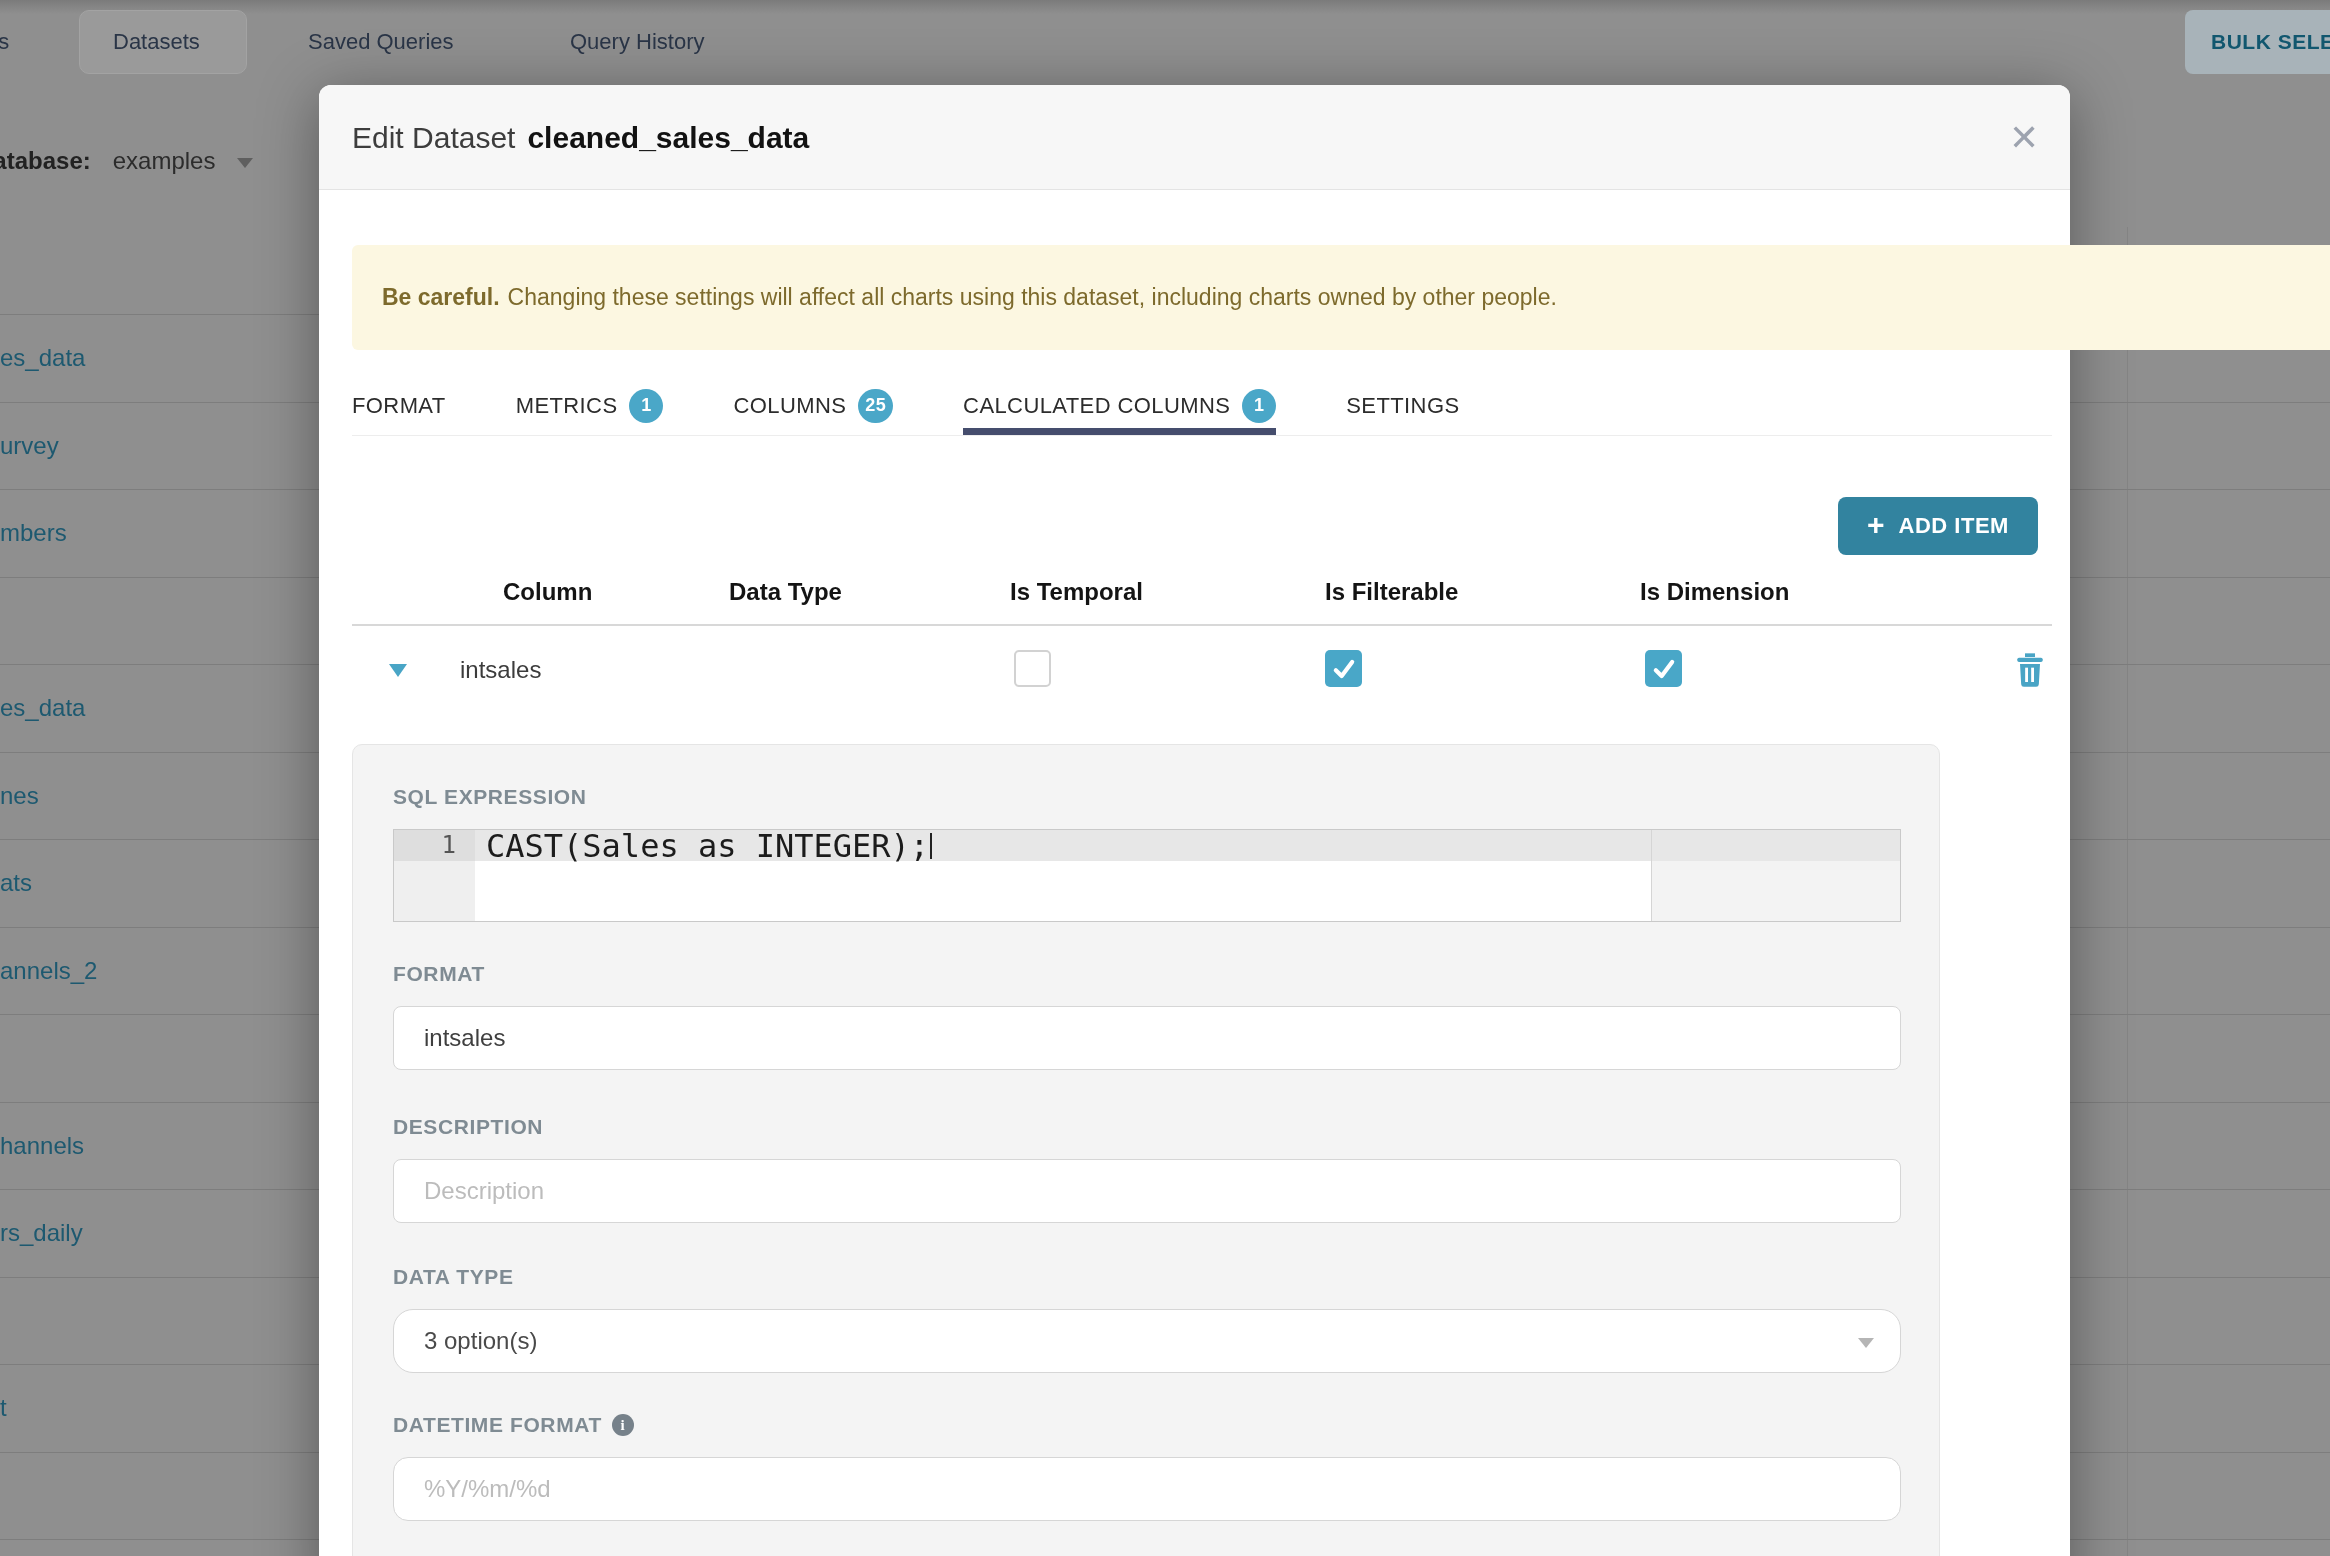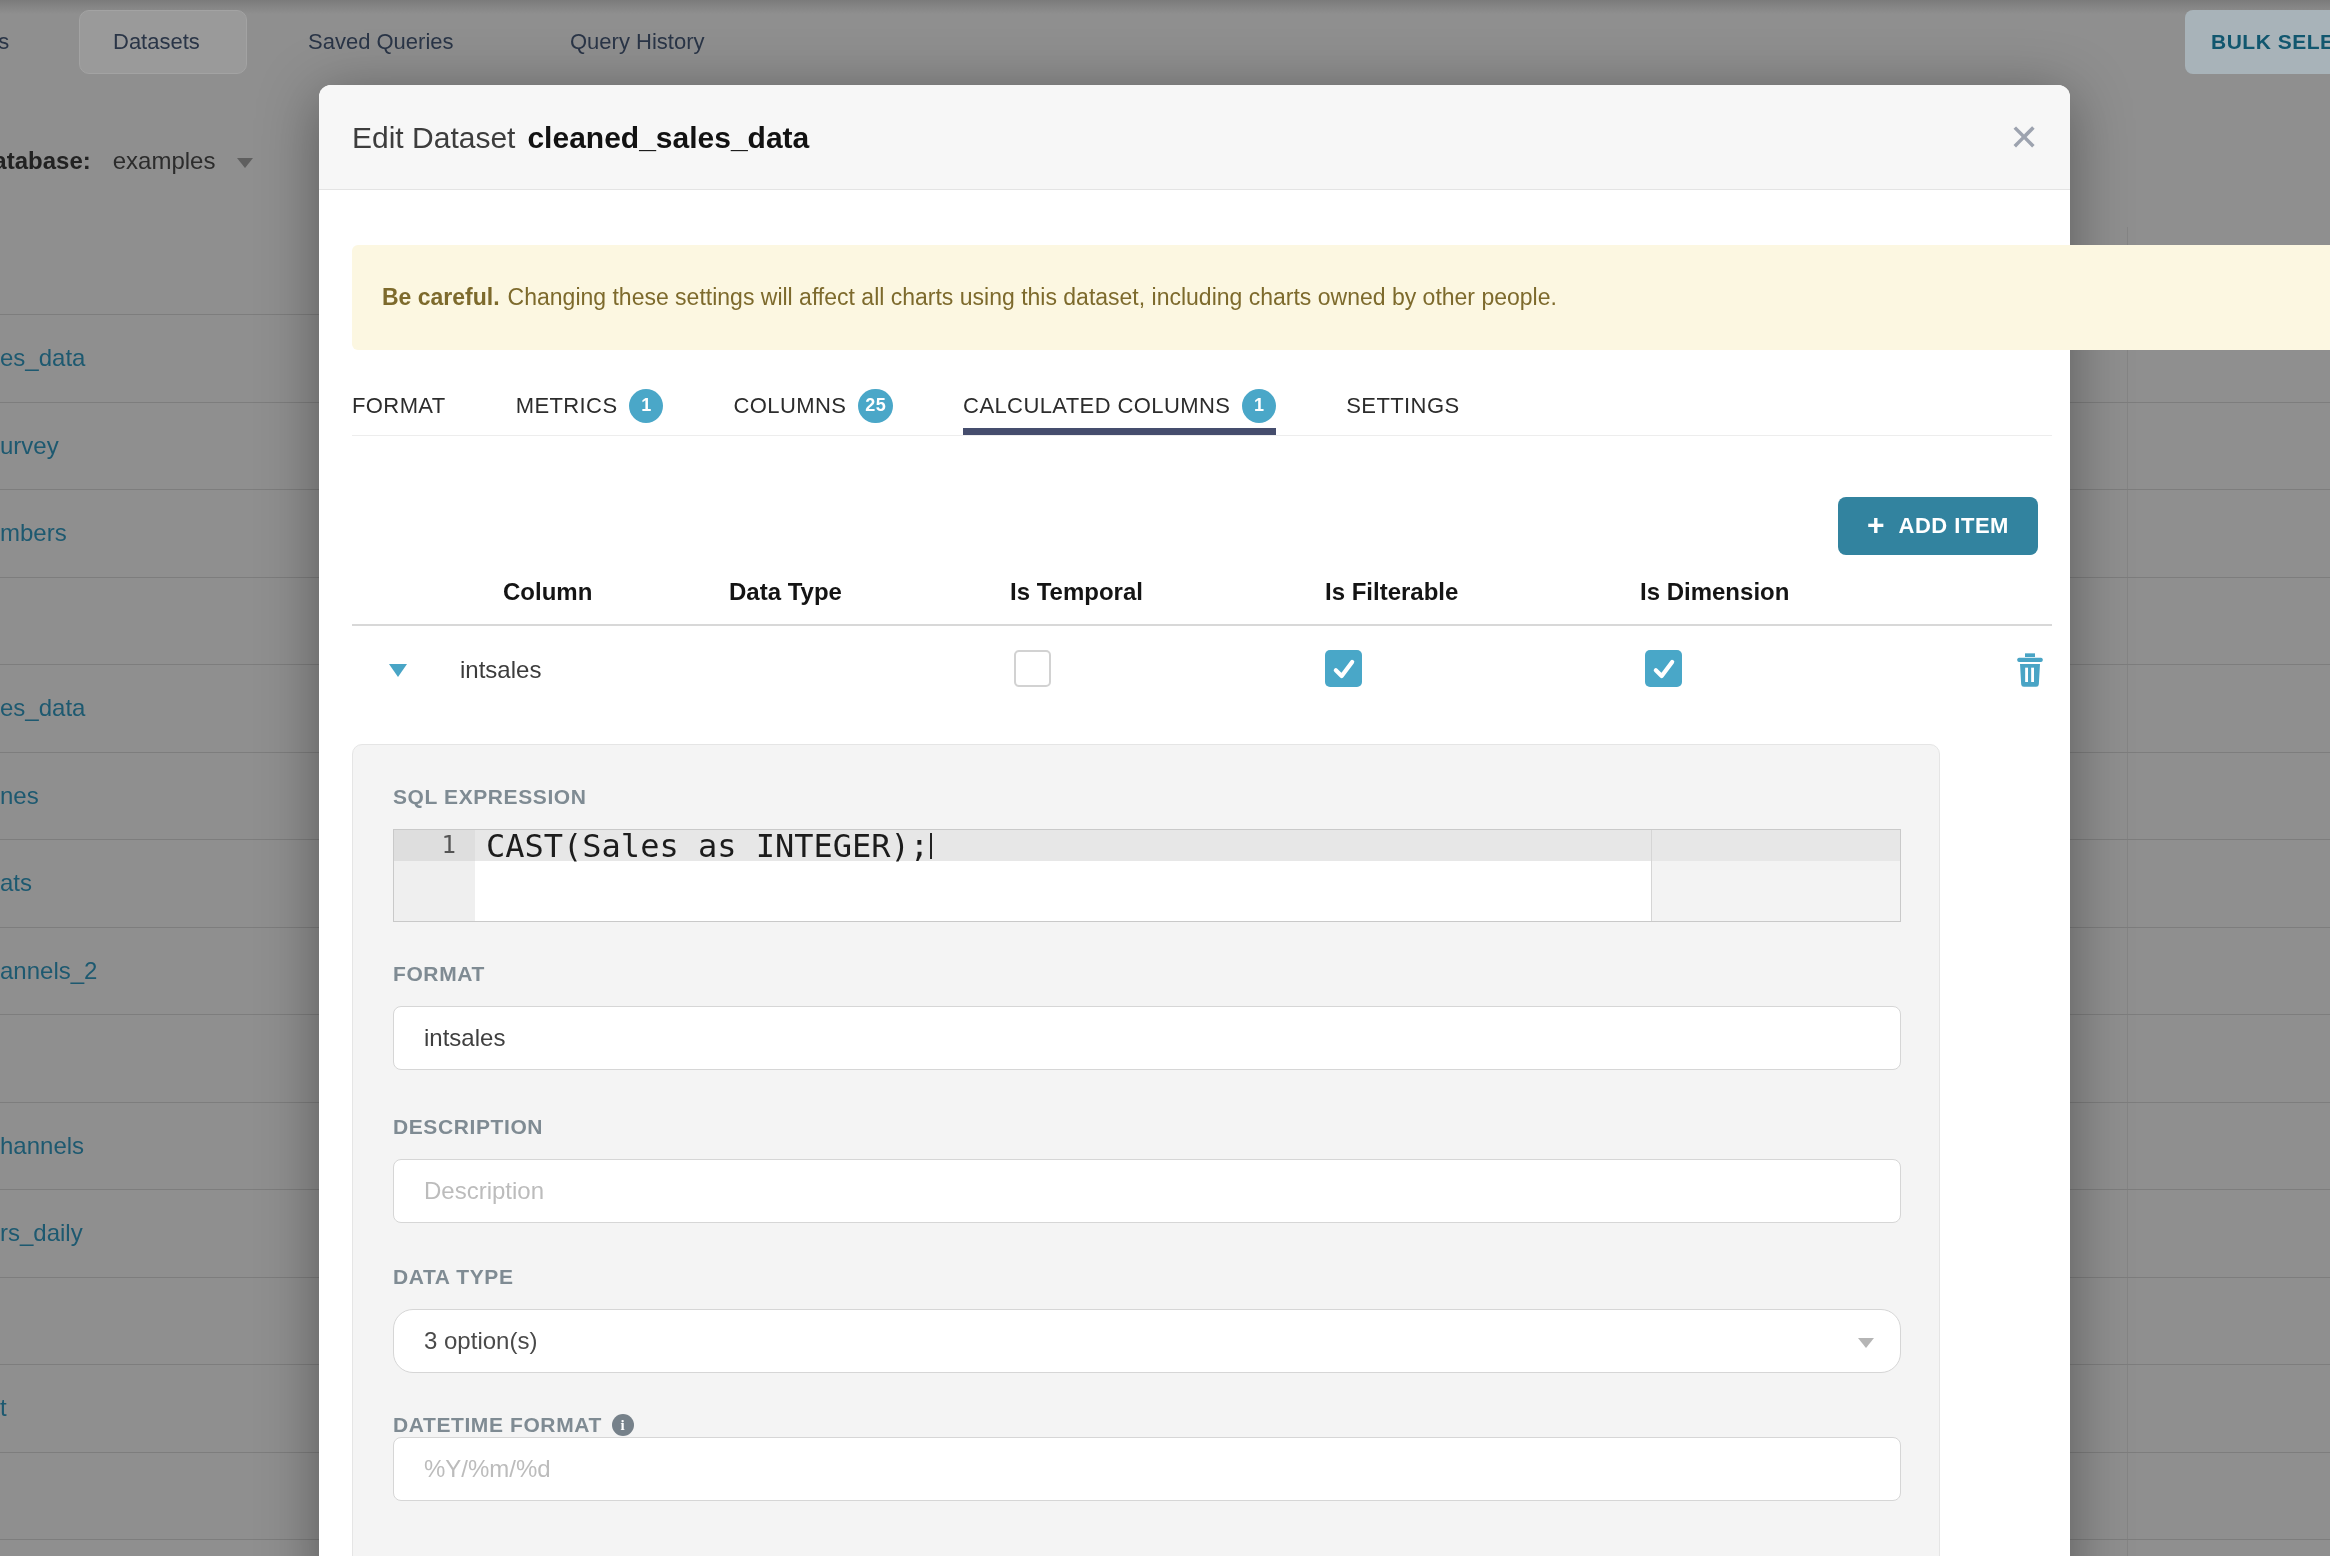--- a/index.html
+++ b/index.html
@@ -277,16 +277,16 @@
       <div class="abs sec-label" style="top:520px;">DATA TYPE</div>
       <div class="abs f-select" style="top:564px;">
         <span>3 option(s)</span>
         <span class="caret-dn"></span>
       </div>
 
       <div class="abs sec-label" style="top:668px;">
         <span>DATETIME FORMAT</span>
         <span class="info-dot">i</span>
       </div>
-      <input class="abs f-input" style="top: 692px;" placeholder="%Y/%m/%d">
+      <input class="abs f-input" style="top: 712px; border-radius: 15px;" placeholder="%Y/%m/%d">
     </div>
   </div>
 </div>
 
 </body></html>

